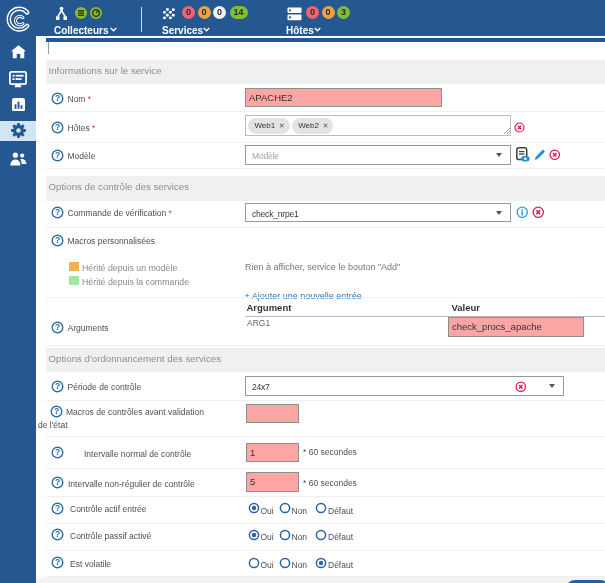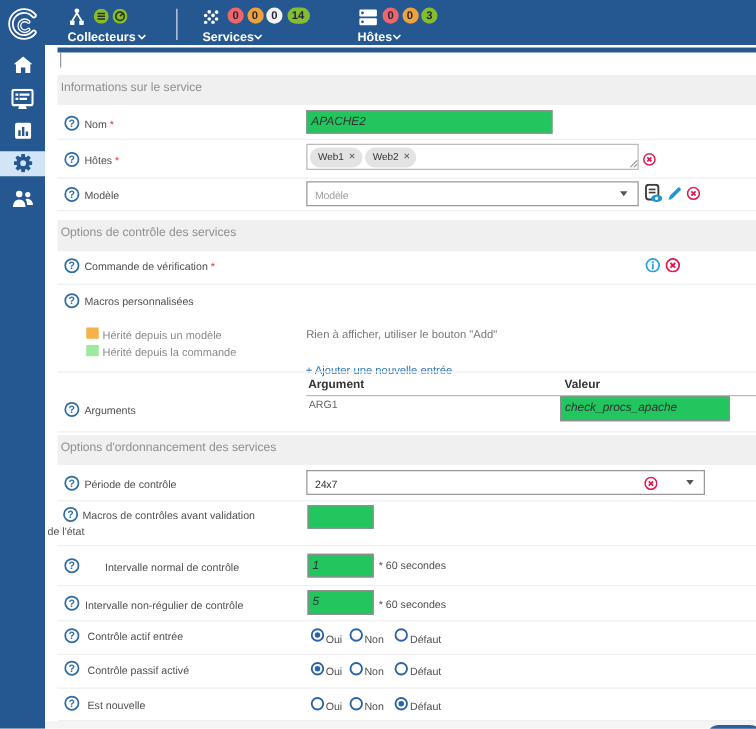--- a/index.html
+++ b/index.html
@@ -14,21 +14,21 @@
 .badge { position:absolute; height:13px; border-radius:7px; font-size:9px; font-weight:bold; color:#1f2937; text-align:center; line-height:13px; }
 .sep { position:absolute; width:1px; background:rgba(255,255,255,0.8); }
 
 #content { position:absolute; left:36px; top:36px; width:569px; height:547px; background:#fff; }
 #topstrip { position:absolute; left:46px; top:37.7px; width:559px; height:4px; background:#255891; }
 #title { position:absolute; left:51.4px; top:41.5px; font-size:12.3px; color:#4d4d4d; }
 .band { position:absolute; left:46px; width:559px; height:24.5px; background:#f0f0f0; color:#8f8f8f; font-size:9.7px; line-height:22.5px; padding-left:2.5px; }
 .rowline { position:absolute; left:46px; width:559px; height:0; border-top:1.5px solid #efefef; }
 .label { position:absolute; font-size:8.5px; color:#4f4f4f; white-space:nowrap; }
 .req { color:#e03333; font-size:8.5px; }
-.input { position:absolute; border:1px solid #8f8f8f; background:#22c55e; font-size:9.5px; color:#333; padding-left:3px;font-style:italic; }
+.input { position:absolute; border:1px solid #8f8f8f; background:#fca5a5; font-size:9.5px; color:#333; padding-left:3px; }
 .sel { position:absolute; border:1px solid #999; background:#fff; font-size:8.5px; letter-spacing:-0.2px; color:#333; padding-left:6px; }
 .sel .arr { position:absolute; right:8px; top:50%; margin-top:-1.5px; width:0; height:0; border-left:3.5px solid transparent; border-right:3.5px solid transparent; border-top:4px solid #555; }
 .ph { color:#a0a0a0; }
 .tag { position:absolute; background:#e3e3e3; border-radius:8px; font-size:8px; color:#333; }
 svg { display:block; }
 .link { position:absolute; color:#2d76b8; font-size:9px; white-space:nowrap;margin-top:40px; }
 .gtext { position:absolute; color:#777; font-size:9px; white-space:nowrap; }
 .lgd { position:absolute; font-size:8.8px; color:#8a8a8a; white-space:nowrap; }
 .bold { font-weight:bold; }
 </style>
@@ -197,38 +197,39 @@
     </svg>
   <div class="rowline" style="top:168px"></div>
 
   <div class="band" style="top:176px">Options de contrôle des services</div>
 
   <svg class="abs qm" style="left:51px;top:206px" width="13" height="13" viewBox="0 0 13 13">
       <circle cx="6.5" cy="6.5" r="5.3" fill="none" stroke="#2e6da4" stroke-width="1.4"></circle>
       <text x="6.5" y="9.4" text-anchor="middle" font-size="8.5" font-weight="bold" fill="#2e6da4" font-family="Liberation Sans">?</text>
     </svg>
   <div class="label" style="left:67.5px;top:208px">Commande de vérification <span class="req">*</span></div>
+  <div class="sel" style="left:245px;top:202.5px;width:266px;height:19.5px;line-height:21px">check_nrpe1<span class="arr"></span></div>
   <svg class="abs" style="left:516px;top:205.5px" width="12.5" height="12.5" viewBox="0 0 12 12">
       <circle cx="6" cy="6" r="4.9" fill="none" stroke="#29a3e3" stroke-width="1.3"></circle>
       <rect x="5.25" y="5.1" width="1.5" height="4" fill="#29a3e3"></rect>
       <rect x="5.25" y="2.9" width="1.5" height="1.5" fill="#29a3e3"></rect>
     </svg>
   <svg class="abs" style="left:532px;top:205.5px" width="12.5" height="12.5" viewBox="0 0 12 12">
       <circle cx="6" cy="6" r="4.9" fill="none" stroke="#e01a50" stroke-width="1.3"></circle>
       <path d="M4.2 4.2 L7.8 7.8 M7.8 4.2 L4.2 7.8" stroke="#e01a50" stroke-width="1.5"></path>
     </svg>
   <div class="rowline" style="top:226.5px"></div>
 
   <svg class="abs qm" style="left:51px;top:234px" width="13" height="13" viewBox="0 0 13 13">
       <circle cx="6.5" cy="6.5" r="5.3" fill="none" stroke="#2e6da4" stroke-width="1.4"></circle>
       <text x="6.5" y="9.4" text-anchor="middle" font-size="8.5" font-weight="bold" fill="#2e6da4" font-family="Liberation Sans">?</text>
     </svg>
   <div class="label" style="left:67.5px;top:236px">Macros personnalisées</div>
   <div class="link" style="left:244.5px;top:250.5px">+ Ajouter une nouvelle entrée</div>
-  <div class="gtext" style="left:245px;top:261.5px">Rien à afficher, utiliser le bouton "Add"</div>
+  <div class="gtext" style="left:245px;top:261.5px">Rien à afficher, service le bouton "Add"</div>
   <div class="abs" style="left:69px;top:261.5px;width:9.7px;height:9.7px;background:#f2b24e"></div>
   <div class="lgd" style="left:82px;top:262.8px">Hérité depuis un modèle</div>
   <div class="abs" style="left:69px;top:275.5px;width:9.7px;height:9.7px;background:#9fe89f"></div>
   <div class="lgd" style="left:82px;top:277px">Hérité depuis la commande</div>
   <div class="rowline" style="top:296.5px"></div>
 
   <div class="label bold" style="left:246.5px;top:302px;font-size:9.5px;color:#333">Argument</div>
   <div class="label bold" style="left:451.5px;top:302px;font-size:9.5px;color:#333">Valeur</div>
   <div class="abs" style="left:245px;top:315.5px;width:360px;height:0;border-top:1px solid #bbb"></div>
   <svg class="abs qm" style="left:51px;top:321px" width="13" height="13" viewBox="0 0 13 13">
@@ -318,21 +319,21 @@
   <svg class="abs" style="left:315px;top:528.5px" width="12" height="12" viewBox="0 0 12 12">
       <circle cx="6" cy="6" r="4.6" fill="#fff" stroke="#2a62a8" stroke-width="1.5"></circle>
     </svg>
   <div class="label" style="left:328px;top:532px">Défaut</div>
   <div class="rowline" style="top:549.5px"></div>
 
   <svg class="abs qm" style="left:51px;top:556px" width="13" height="13" viewBox="0 0 13 13">
       <circle cx="6.5" cy="6.5" r="5.3" fill="none" stroke="#2e6da4" stroke-width="1.4"></circle>
       <text x="6.5" y="9.4" text-anchor="middle" font-size="8.5" font-weight="bold" fill="#2e6da4" font-family="Liberation Sans">?</text>
     </svg>
-  <div class="label" style="left:70px;top:558.5px">Est nouvelle</div>
+  <div class="label" style="left:70px;top:558.5px">Est volatile</div>
   <svg class="abs" style="left:247.5px;top:556.5px" width="12" height="12" viewBox="0 0 12 12">
       <circle cx="6" cy="6" r="4.6" fill="#fff" stroke="#2a62a8" stroke-width="1.5"></circle>
     </svg>
   <div class="label" style="left:260.5px;top:560px">Oui</div>
   <svg class="abs" style="left:278.5px;top:556.5px" width="12" height="12" viewBox="0 0 12 12">
       <circle cx="6" cy="6" r="4.6" fill="#fff" stroke="#2a62a8" stroke-width="1.5"></circle>
     </svg>
   <div class="label" style="left:291.5px;top:560px">Non</div>
   <svg class="abs" style="left:315px;top:556.5px" width="12" height="12" viewBox="0 0 12 12">
       <circle cx="6" cy="6" r="4.6" fill="#fff" stroke="#2a62a8" stroke-width="1.5"></circle>

